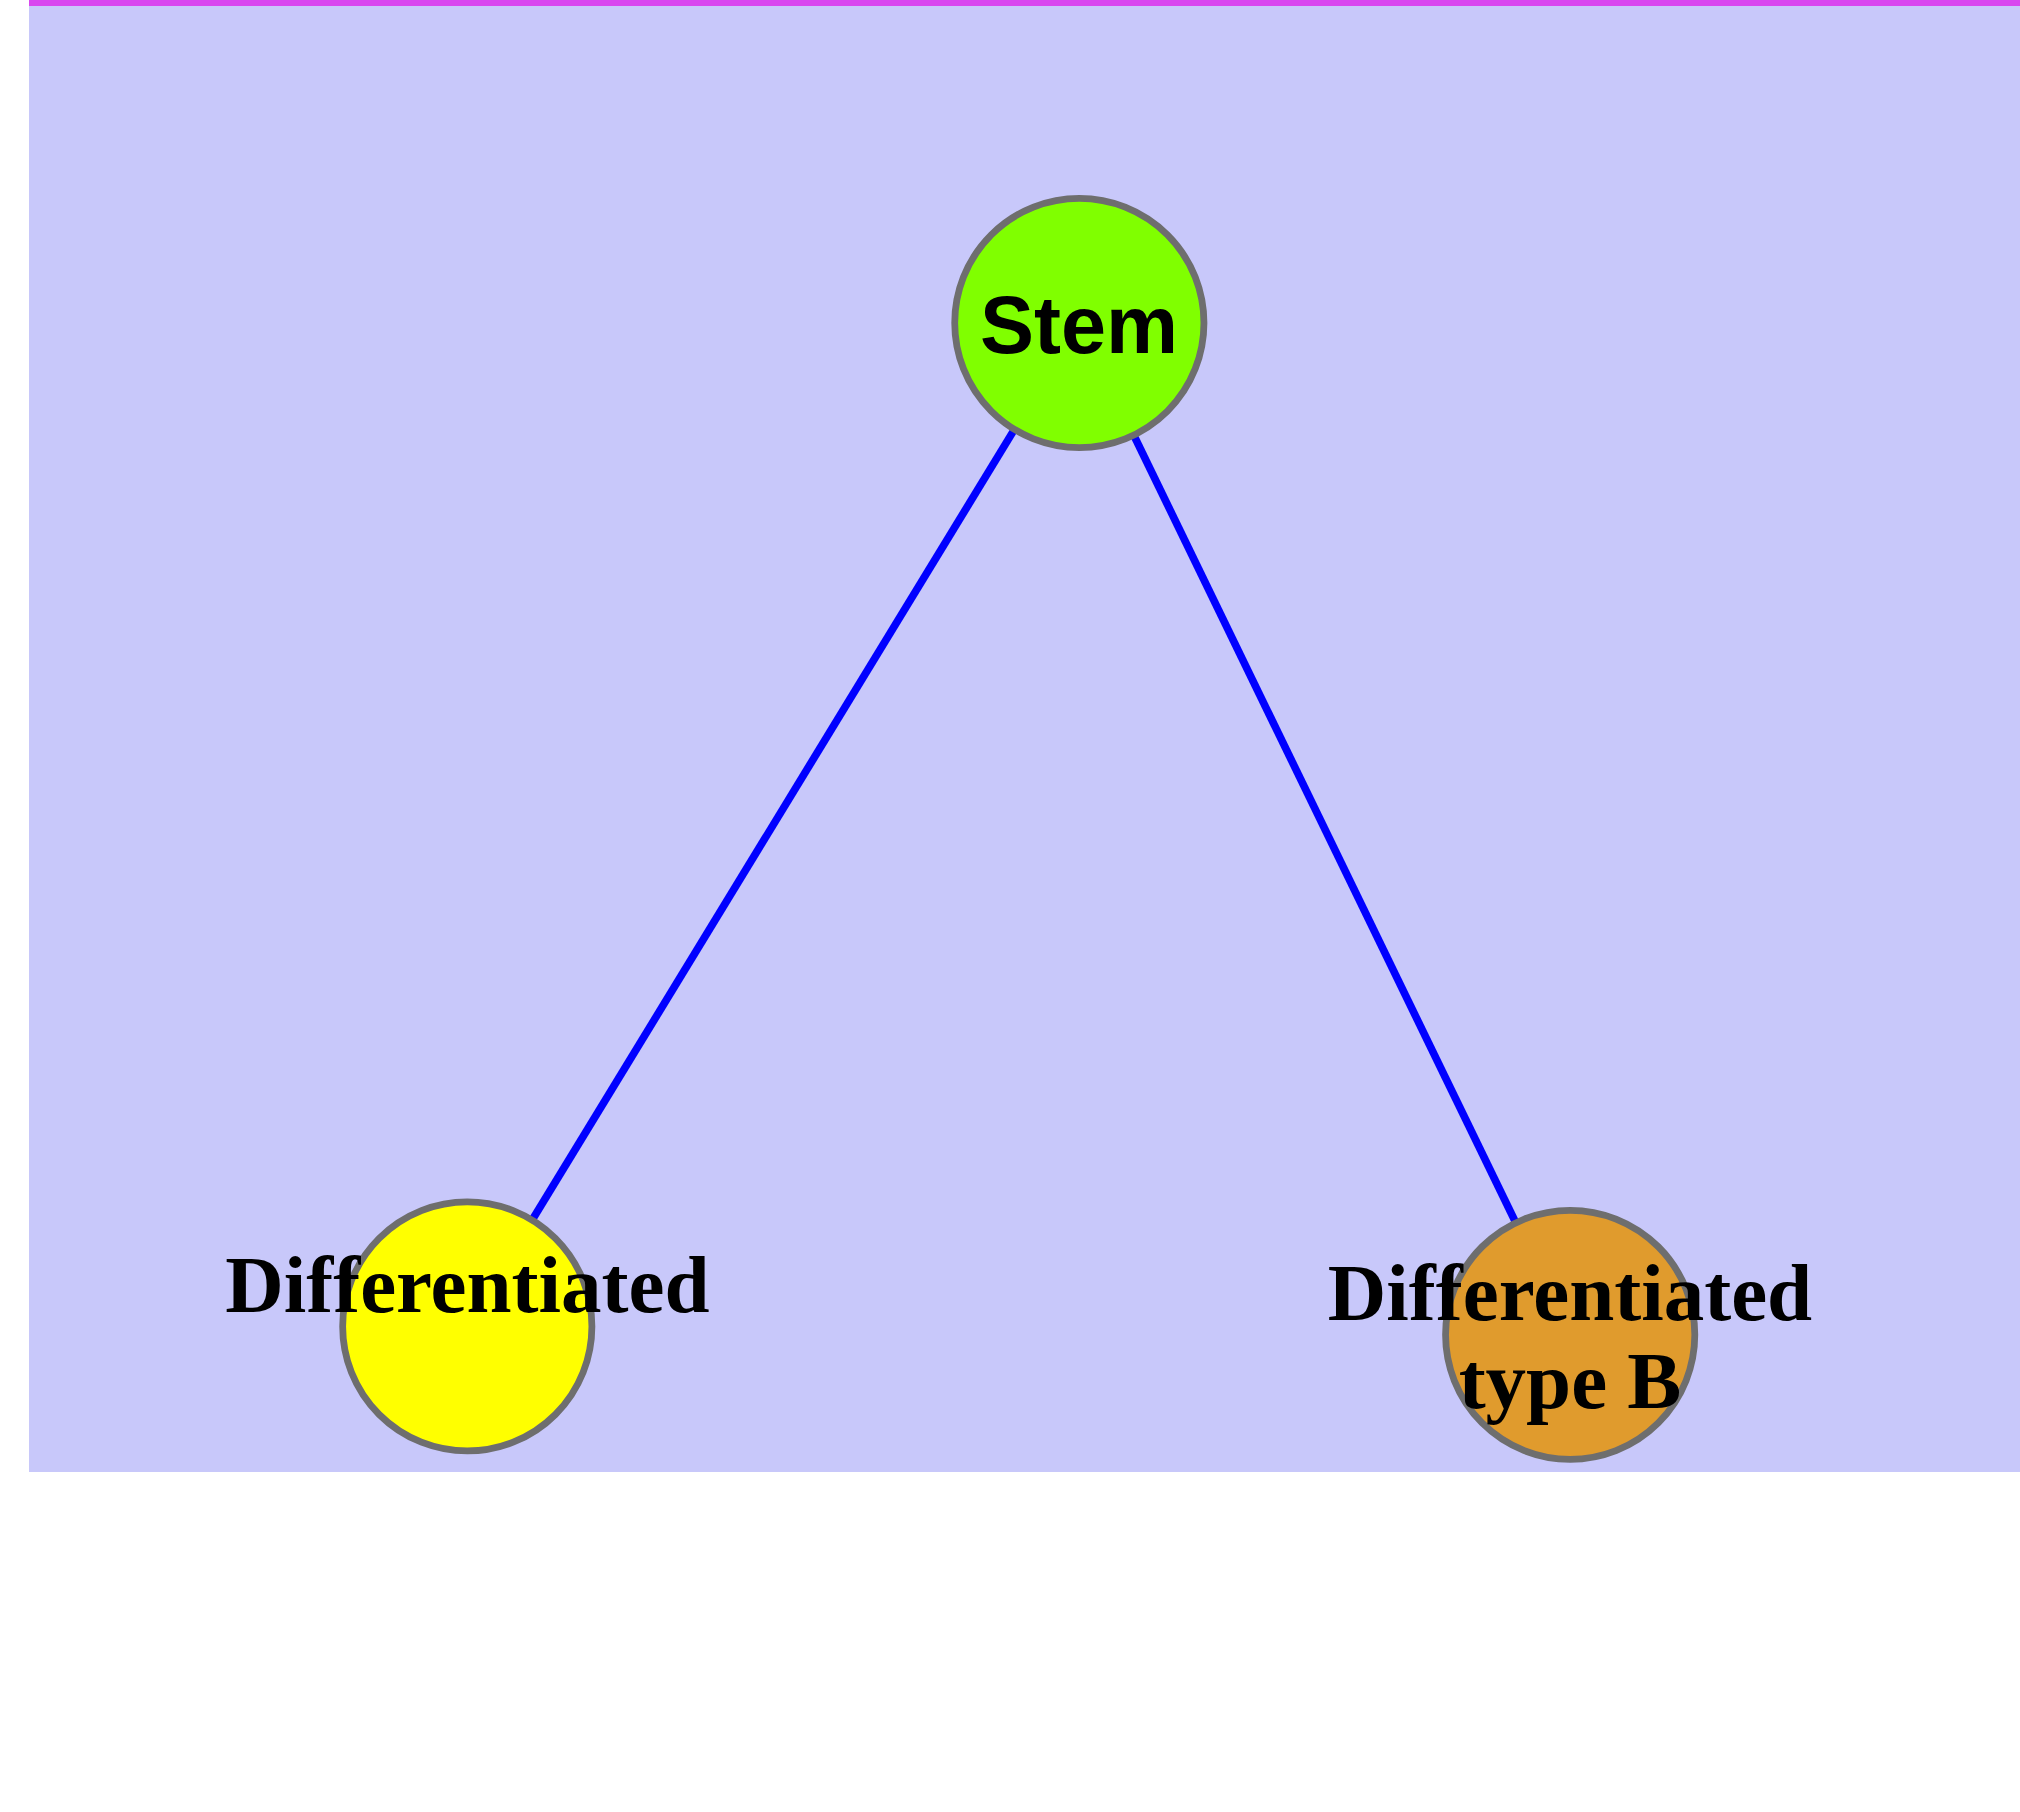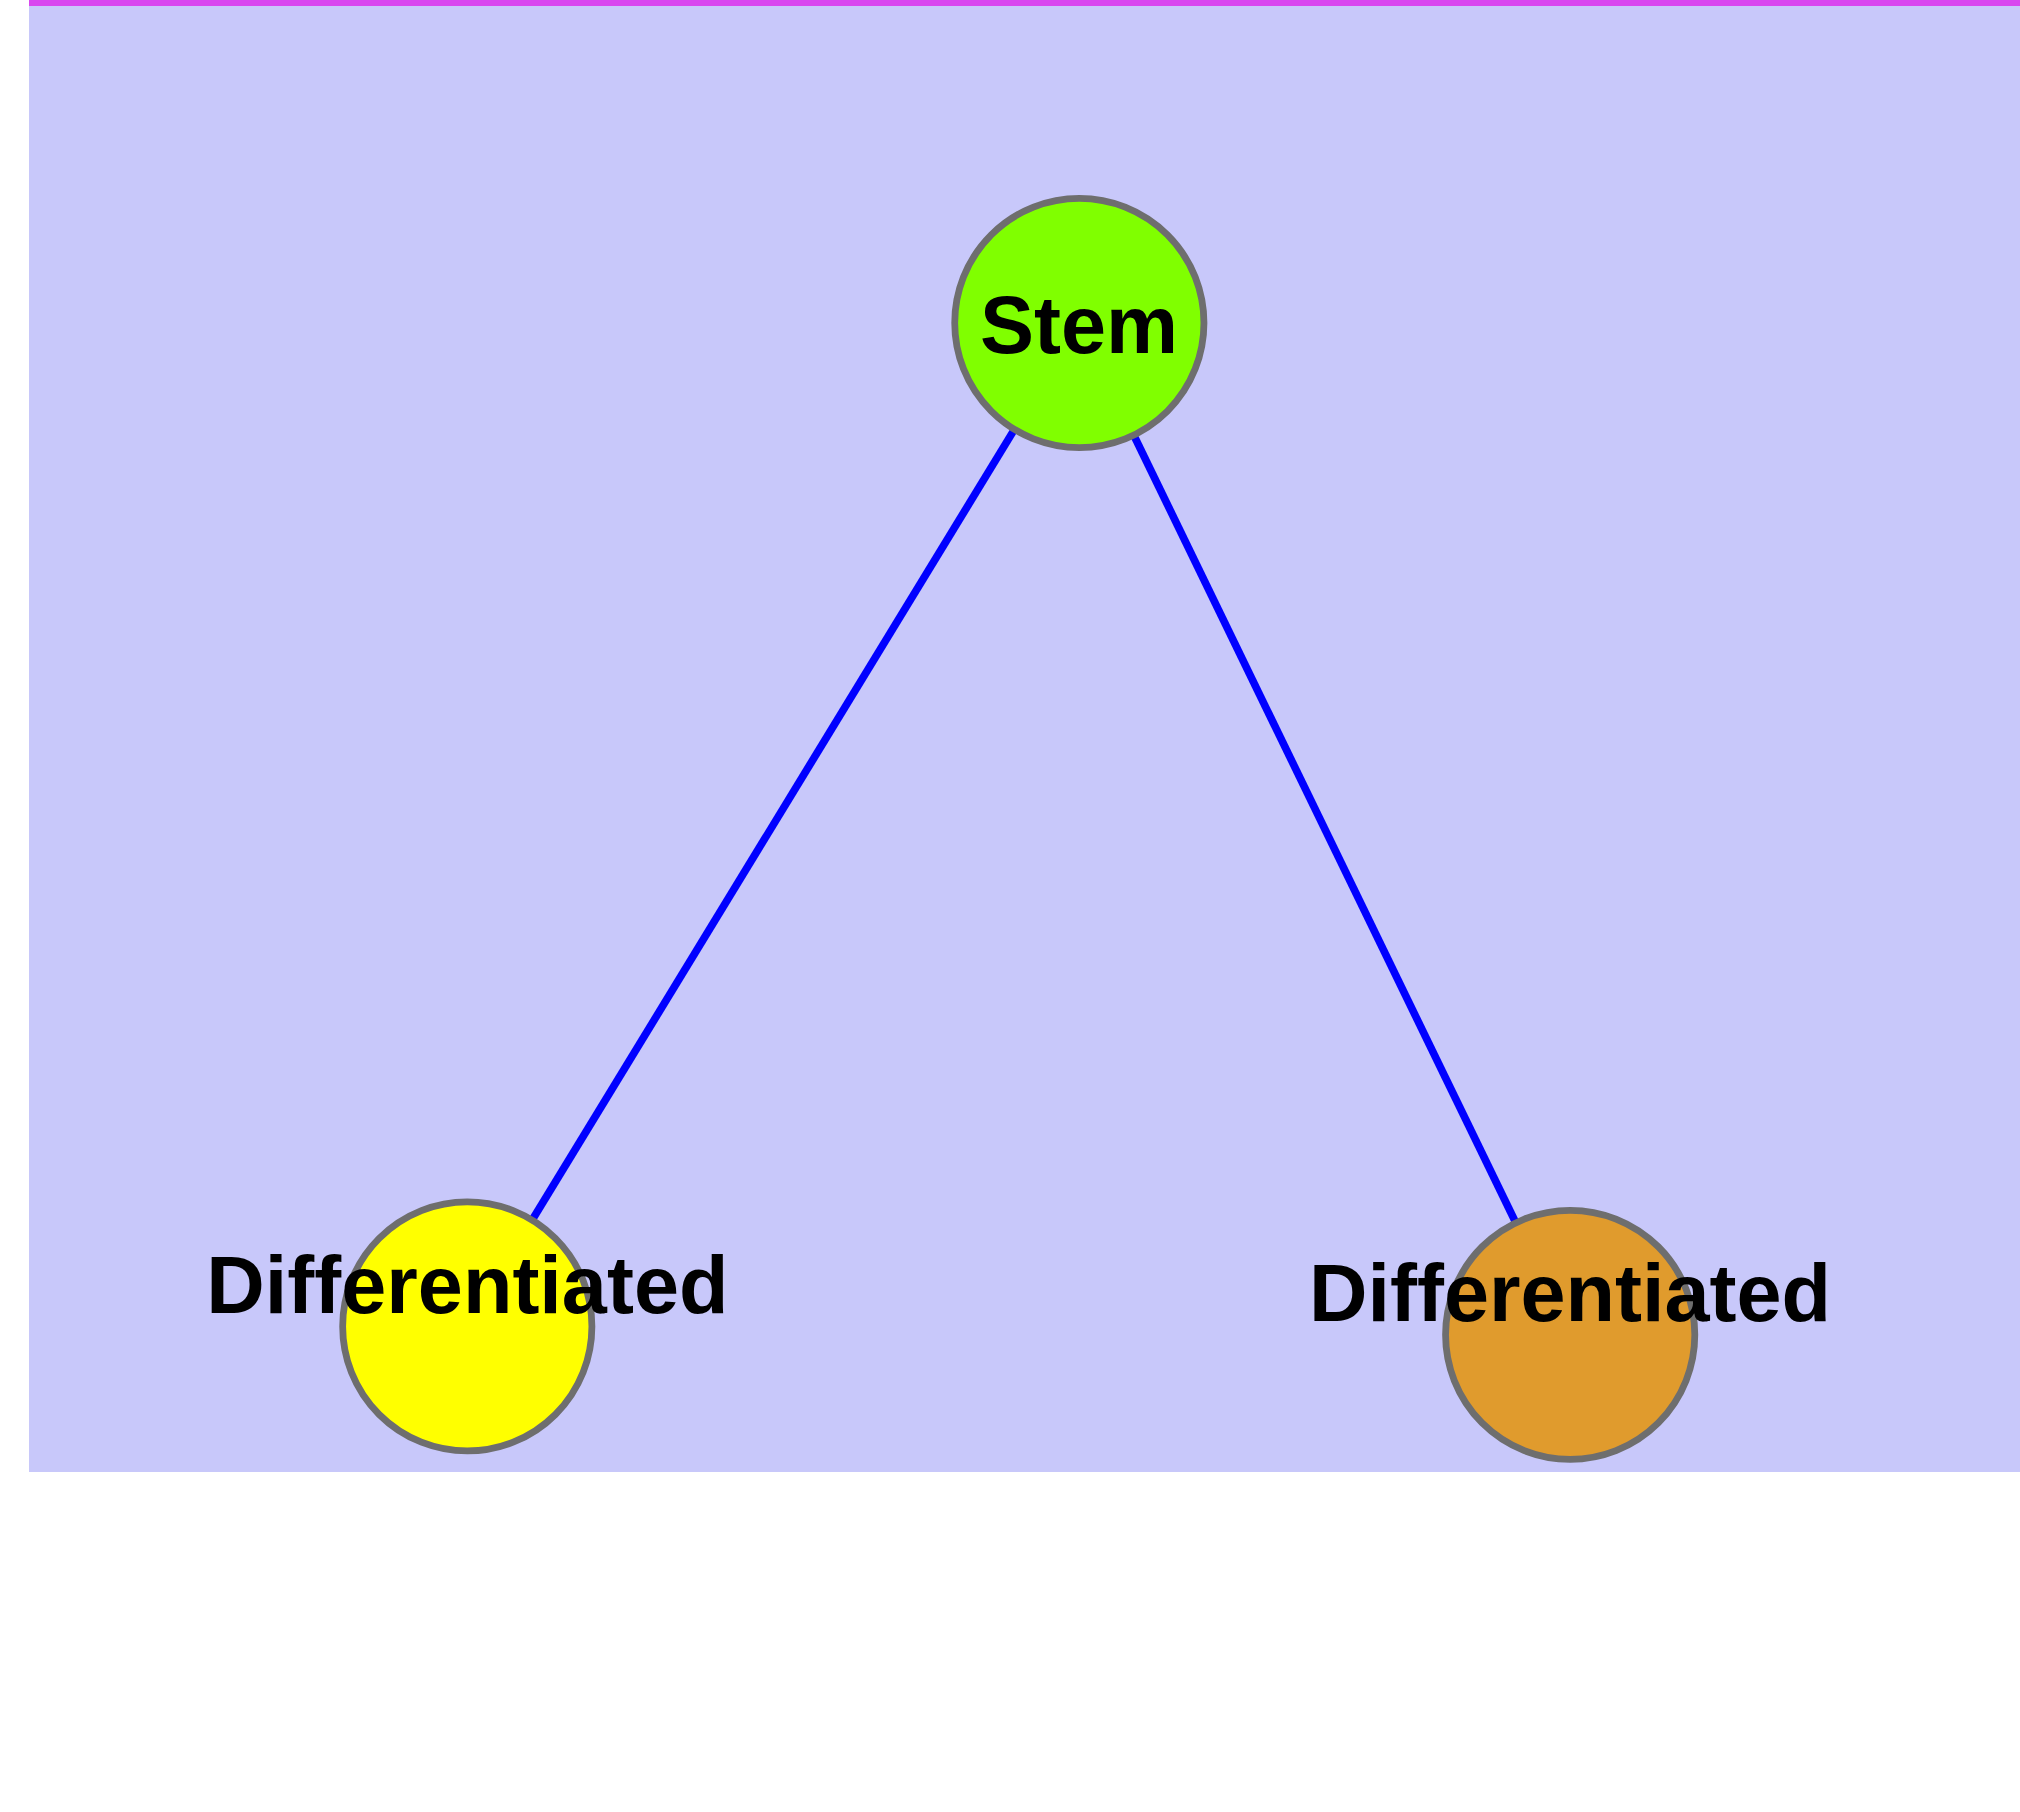--- a/index.html
+++ b/index.html
@@ -40,20 +40,21 @@
     font-weight: bold;
     font-size: 81px;
     line-height: 88px;
     color: #000000;
     white-space: nowrap;
     pointer-events: none;
     -webkit-font-smoothing: antialiased;
   }
   .node-label.two-line {
     line-height: 88px;
+    font-family: Liberation Serif, serif;
   }
   .label-line {
     display: block;
   }
 </style>
 </head>
 <body>
 
 <div id="canvas">
 
@@ -76,17 +77,18 @@
     <div class="node-label" style="left: 626px; top: 275px; width: 848px; color: rgb(0, 0, 0);">
       <span class="label-line">Stem</span>
     </div>
 
     <div class="node-label two-line" style="left: 14.4px; top: 1235px; width: 848px; color: rgb(0, 0, 0);">
       <span class="label-line">Differentiated</span>
     </div>
 
     <div class="node-label two-line" style="left: 1117px; top: 1243px; width: 848px; color: rgb(0, 0, 0);">
       <span class="label-line">Differentiated</span>
+      <span class="label-line">type B</span>
     </div>
 
   </div>
 </div>
 
 
 </body></html>

